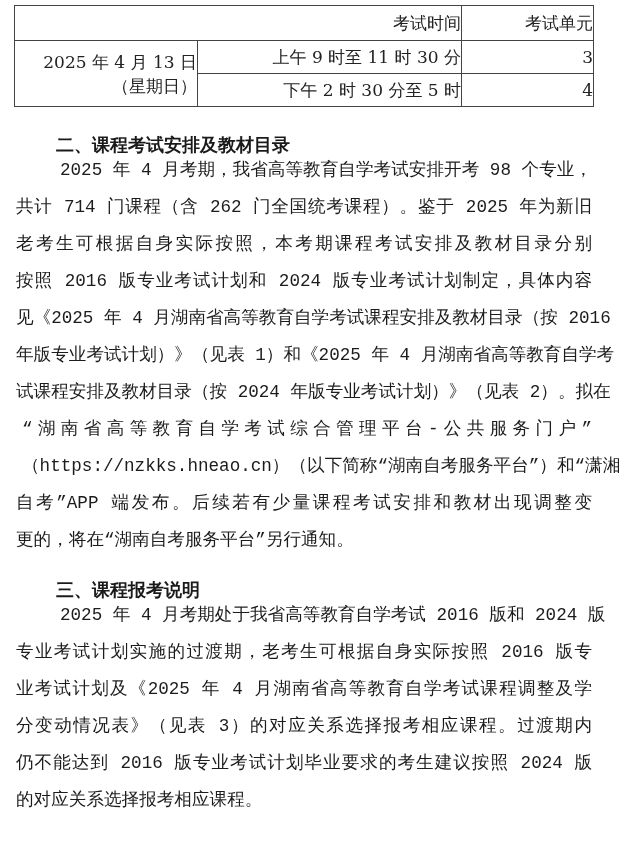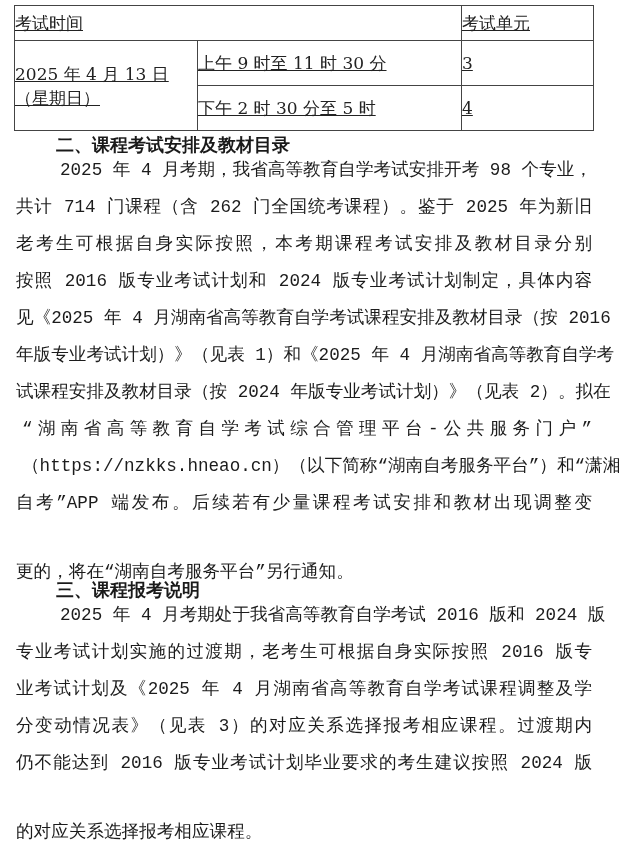--- a/index.html
+++ b/index.html
@@ -9,39 +9,39 @@
     color: #1c1c1c;
   }
   .exam-table {
     position: absolute; left: 14px; top: 5px;
     border-collapse: collapse;
     font-family: "DejaVu Serif", "Liberation Serif", serif;
     font-size: 17px; color: #222;
   }
   .exam-table td {
     border: 1.3px solid #444;
-    text-align: left; vertical-align: middle;
-    padding: 0; line-height: 20px; text-decoration: underline;
+    text-align: right; vertical-align: middle;
+    padding: 0; line-height: 20px;
   }
   .exam-table .hdr { height: 35px; }
-  .exam-table .row { height: 45px; }
+  .exam-table .row { height: 33px; }
   .c-date { width: 182px; }
   .c-time { width: 263px; }
   .c-unit { width: 131px; }
   .date-line { display: block; line-height: 24px; }
 
   .line {
     position: absolute; left: 16px; width: 576px;
     font-size: 17.6px; line-height: 26px; white-space: nowrap;
     text-align: justify; text-align-last: justify;
     letter-spacing: 0px;
     font-family: Liberation Mono, monospace;
   }
   .line.indent { left: 60px; width: 532px; }
-  .line.last { text-align-last: left; margin-top: 32px; }
+  .line.last { text-align-last: left; }
   .heading {
     position: absolute; left: 56px;
     font-family: "DejaVu Sans", "Liberation Sans", sans-serif;
     font-weight: bold; font-size: 18px; line-height: 26px; color: #1a1a1a; margin-top: 12px;
   }
 </style>
 </head>
 <body>
 
 <table class="exam-table">

